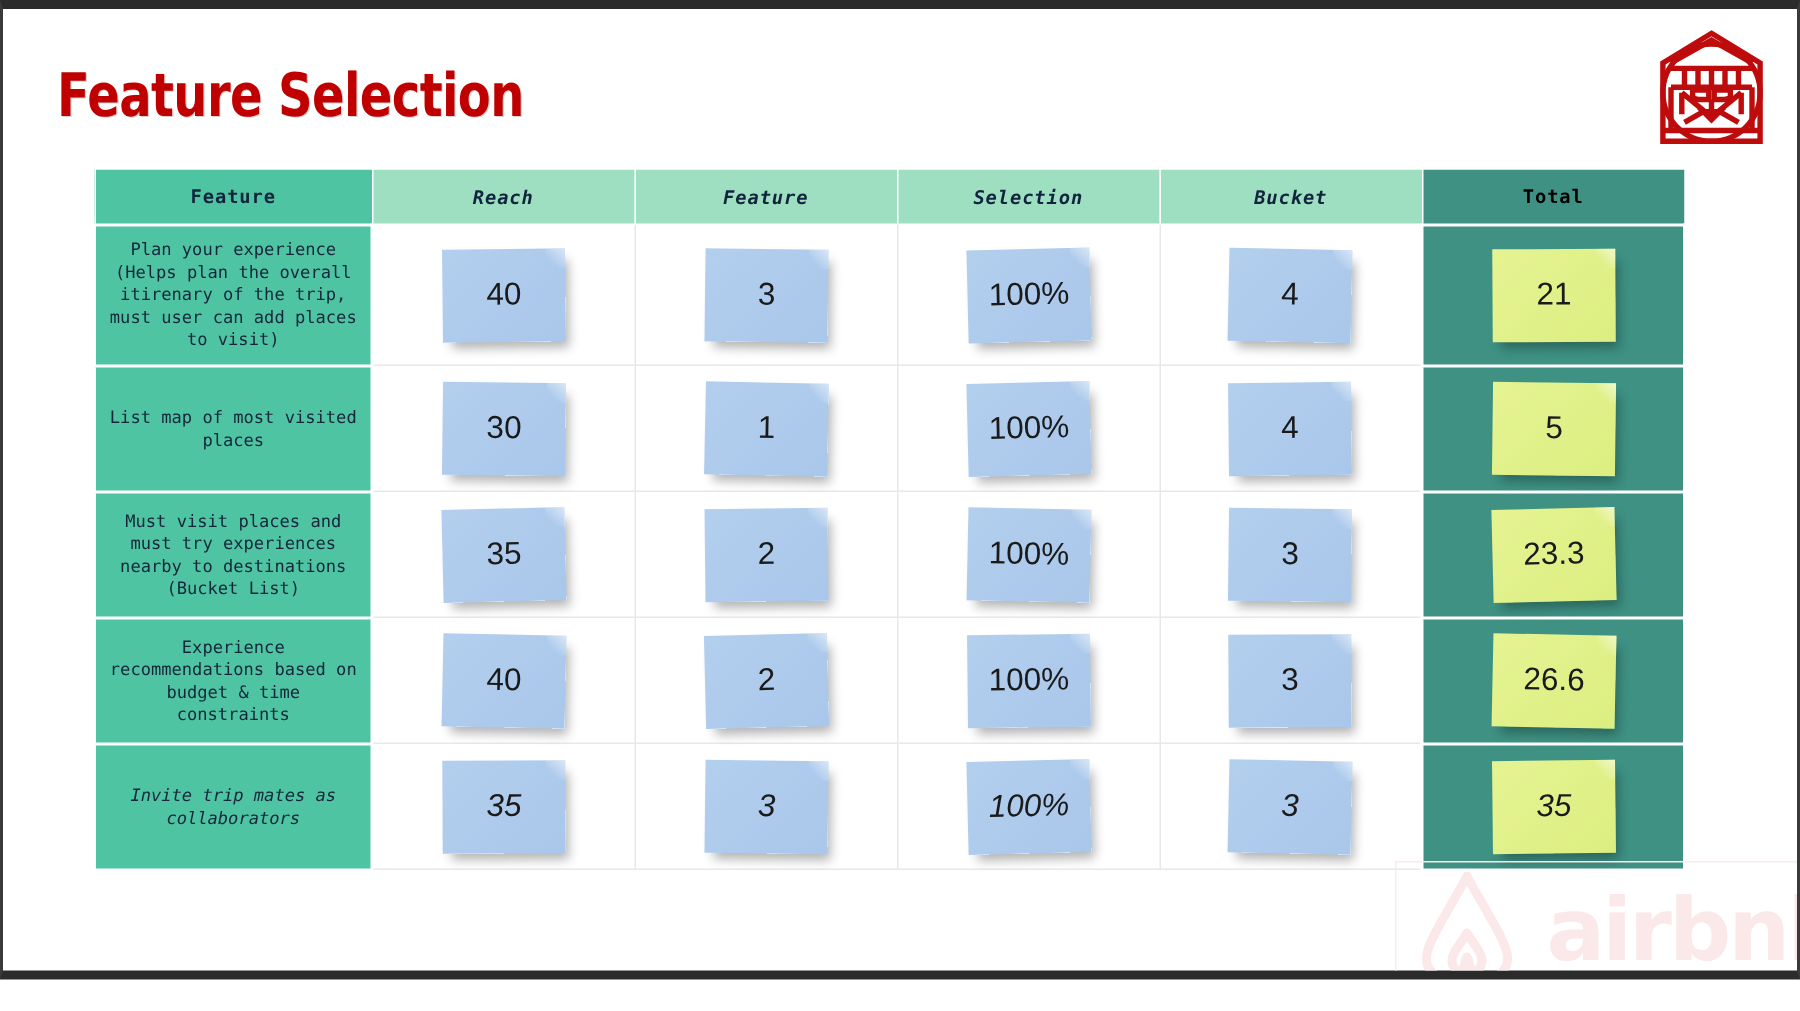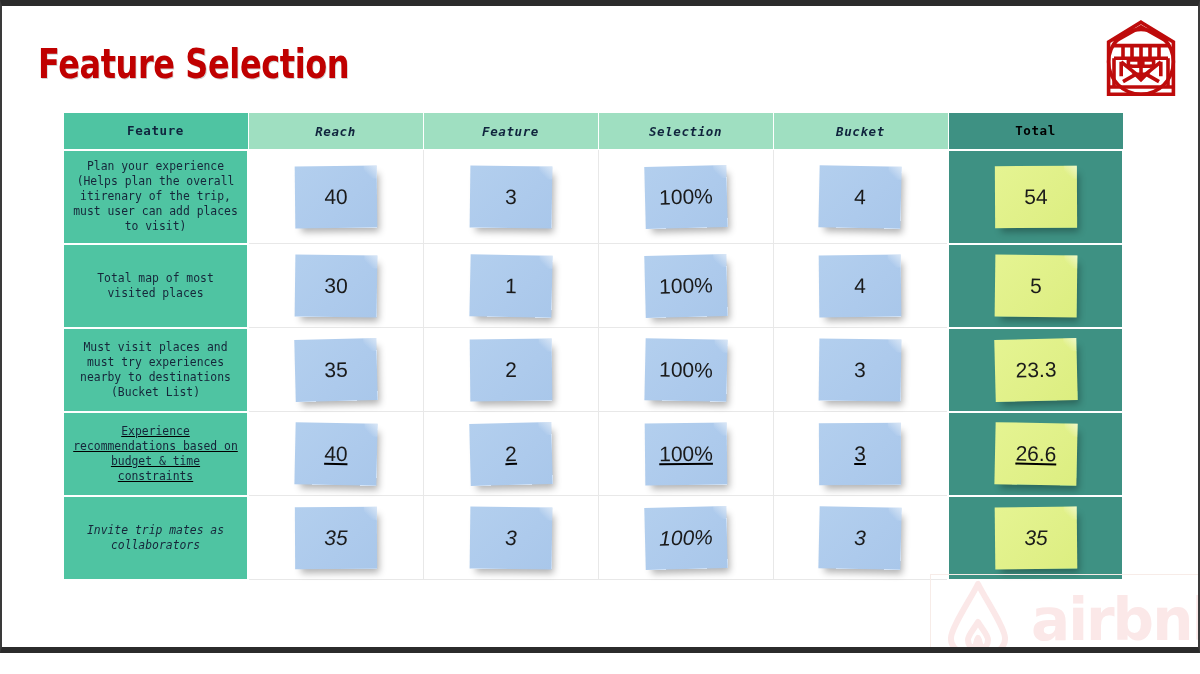--- a/index.html
+++ b/index.html
@@ -256,27 +256,27 @@
           <td>
               <div class="cell-inner">
                 <div class="note blue r3">
                   <span>4</span>
                 </div>
               </div>
             </td>
           <td class="total-cell">
               <div class="cell-inner">
                 <div class="note lime r4">
-                  <span>54</span>
+                  <span>21</span>
                 </div>
               </div>
             </td>
         </tr>
         <tr style="height:84px;">
-          <td class="feature-cell">Total map of most visited places</td>
+          <td class="feature-cell">List map of most visited places</td>
           <td>
               <div class="cell-inner">
                 <div class="note blue r1">
                   <span>30</span>
                 </div>
               </div>
             </td>
           <td>
               <div class="cell-inner">
                 <div class="note blue r3">
@@ -337,21 +337,21 @@
               </div>
             </td>
           <td class="total-cell">
               <div class="cell-inner">
                 <div class="note lime r2">
                   <span>23.3</span>
                 </div>
               </div>
             </td>
         </tr>
-        <tr style="height:84px;text-decoration:underline;">
+        <tr style="height:84px;">
           <td class="feature-cell">Experience recommendations based on budget &amp; time constraints</td>
           <td>
               <div class="cell-inner">
                 <div class="note blue r3">
                   <span>40</span>
                 </div>
               </div>
             </td>
           <td>
               <div class="cell-inner">

